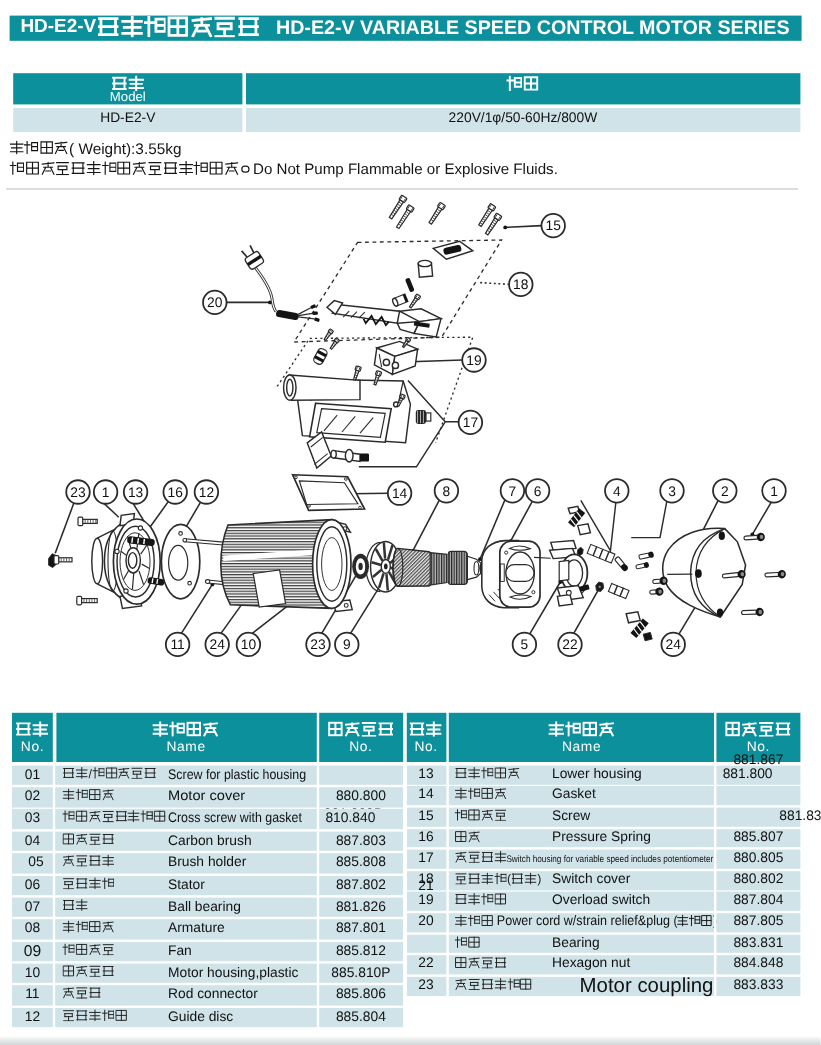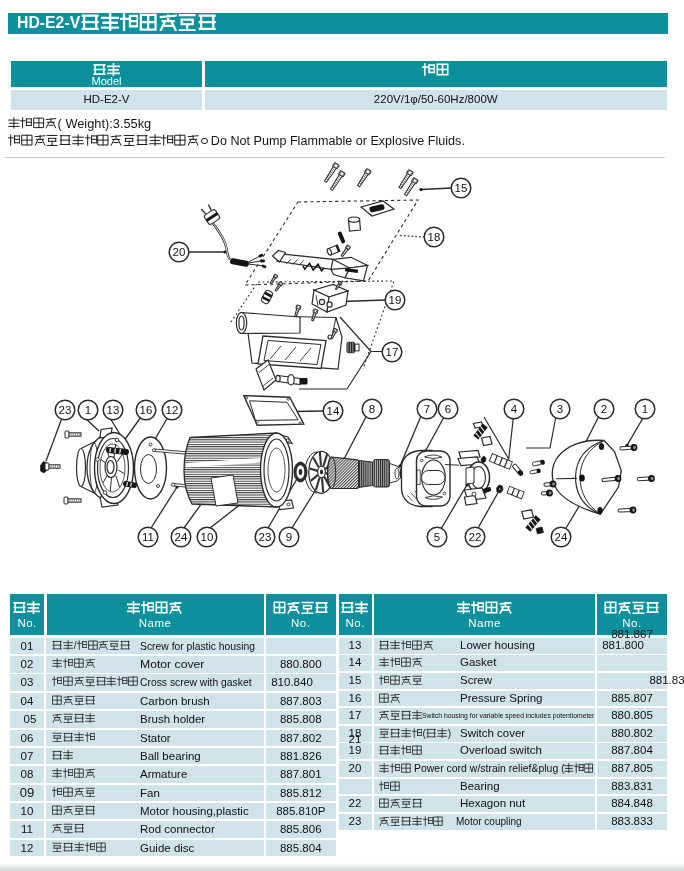--- a/index.html
+++ b/index.html
@@ -40,20 +40,21 @@
         <use href="#g3"></use>
       </svg><svg class="zb" viewBox="0 0 10 10">
         <use href="#g4"></use>
       </svg><svg class="zb" viewBox="0 0 10 10">
         <use href="#g5"></use>
       </svg><svg class="zb" viewBox="0 0 10 10">
         <use href="#g6"></use>
       </svg><svg class="zb" viewBox="0 0 10 10">
         <use href="#g1"></use>
       </svg></span>
+    <span style="font-size:16.4px;margin-left:13px">HD-E2-V VARIABLE SPEED CONTROL MOTOR SERIES</span>
   </div>
 <div class="abs" style="left:11px;top:61px;width:191px;height:26px;background:#0c909c">
     <div class="hc" style="font-size:13px;font-weight:bold;padding-top:2px;letter-spacing:1px"><svg class="zb" viewBox="0 0 10 10">
         <use href="#g1"></use>
       </svg><svg class="zb" viewBox="0 0 10 10">
         <use href="#g2"></use>
       </svg></div>
     <div class="hc" style="font-size:11px;padding-top:0px">Model</div>
   </div>
 <div class="abs" style="left:204.5px;top:61px;width:462.5px;height:26px;background:#0c909c">
@@ -480,21 +481,21 @@
       <use href="#g6"></use>
     </svg><svg class="z" viewBox="0 0 10 10">
       <use href="#g1"></use>
     </svg><svg class="z" viewBox="0 0 10 10">
       <use href="#g2"></use>
     </svg><svg class="z" viewBox="0 0 10 10">
       <use href="#g3"></use>
     </svg><svg class="z" viewBox="0 0 10 10">
       <use href="#g4"></use>
     </svg></div>
-<div class="abs" style="left:456px;top:813.70px;font-size:10px;color:#111;line-height:15.90px;white-space:nowrap">Motor coupling</div>
+<div class="abs" style="left:483px;top:813.70px;font-size:17px;color:#111;line-height:15.90px;white-space:nowrap">Motor coupling</div>
 <div class="abs" style="left:597px;top:813.70px;width:70px;text-align:center;font-size:11.5px;color:#111;line-height:15.90px">883.833</div>
 <div class="abs" style="left:44.2px;top:637px;width:2.3px;height:219.4px;background:#fff"></div>
 <div class="abs" style="left:263.7px;top:637px;width:2.3px;height:219.4px;background:#fff"></div>
 <div class="abs" style="left:335.5px;top:637px;width:3px;height:219.4px;background:#fff"></div>
 <div class="abs" style="left:371.8px;top:637px;width:2.5px;height:194.3px;background:#fff"></div>
 <div class="abs" style="left:595px;top:637px;width:2px;height:194.3px;background:#fff"></div>
 <div class="abs" style="left:0;top:863px;width:684px;height:8px;background:linear-gradient(to bottom,rgba(190,197,197,0),rgba(176,184,184,.6))"></div>
 <svg class="abs" style="left:0;top:155px" width="684" height="435" viewBox="0 155 684 435">
     <defs>
       <pattern id="pr" width="4" height="2.3" patternUnits="userSpaceOnUse">

